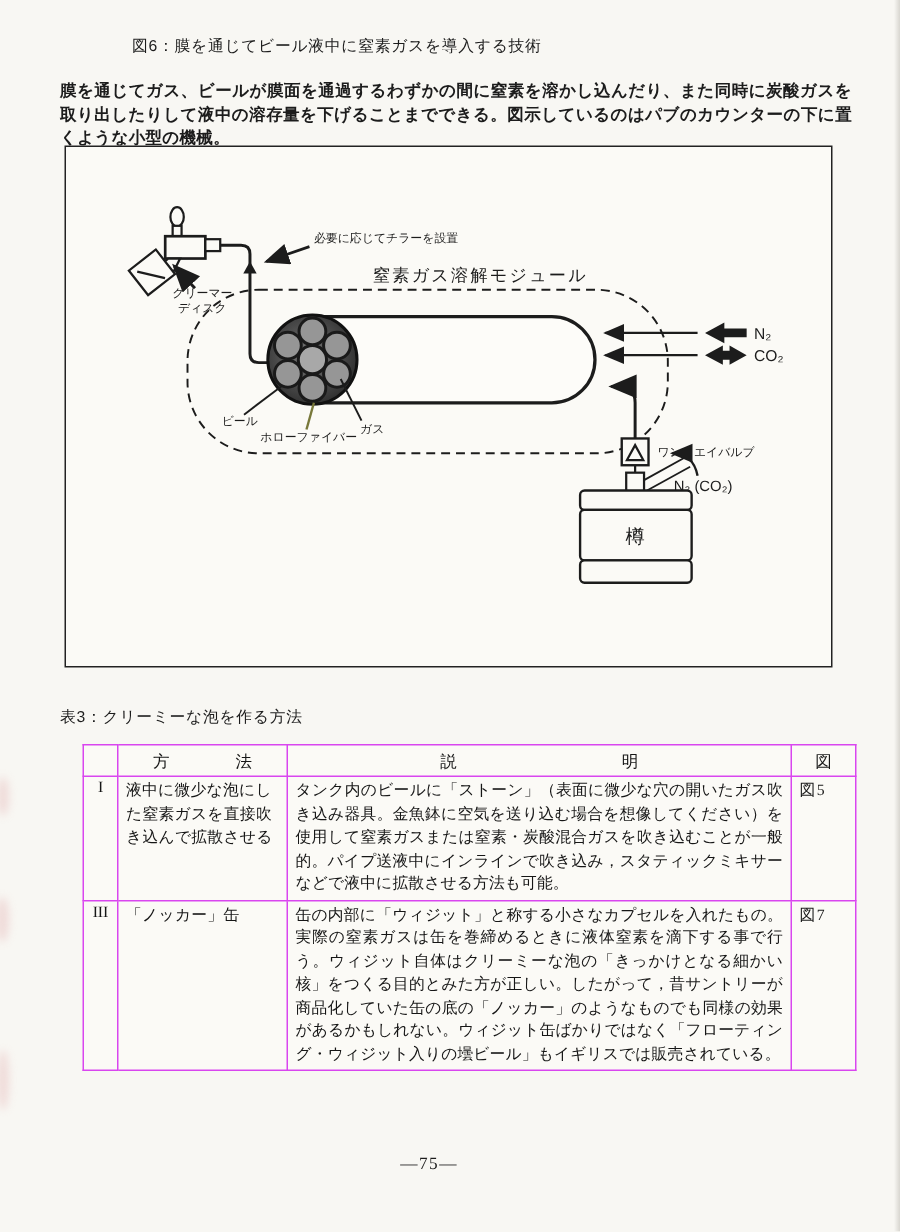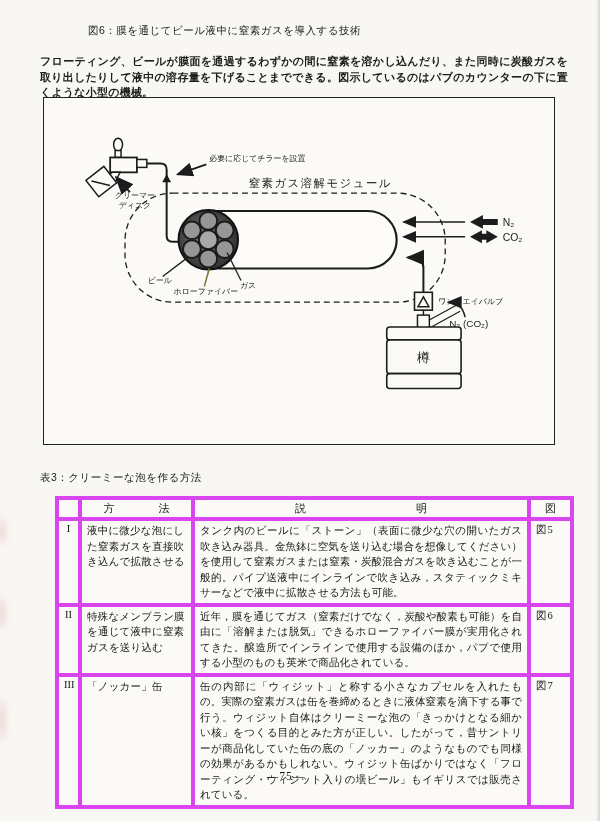--- a/index.html
+++ b/index.html
@@ -37,21 +37,21 @@
     position:absolute;left:40px;top:471px;width:530px;
     font-size:10.5px;letter-spacing:.5px;
   }
   table.methods{
     position:absolute;left:55px;top:496px;
     border-collapse:collapse;table-layout:fixed;width:515px;
     font-family:"Liberation Serif",serif;font-size:10.5px;color:#161616;
     background:#fbfaf6;
   }
   table.methods td,table.methods th{
-    border:4px solid #d946ef;vertical-align:top;box-sizing:border-box;
+    border:1px solid #d946ef;vertical-align:top;box-sizing:border-box;
     padding:2px 5px;
     font-family:Liberation Serif, serif;
   }
   table.methods th{
     font-weight:normal;text-align:center;height:21px;vertical-align:middle;
     font-size:11px;padding:1px 2px;
   }
   td.c-no{text-align:center;padding-top:4px;font-size:10.5px;}
   td.c-method{line-height:15.6px;padding:3px 4px 3px 5px;letter-spacing:.2px;margin-top:35px;}
   td.c-desc{line-height:15.5px;text-align:justify;padding:3px 6px;letter-spacing:.1px;}
@@ -65,21 +65,21 @@
 </head>
 <body>
 
 <div class="scan-edge"></div>
 <div class="smudge a"></div>
 <div class="smudge b"></div>
 <div class="smudge c"></div>
 
 <div class="fig-caption">図6：膜を通じてビール液中に窒素ガスを導入する技術</div>
 
-<div class="intro">フローティング、ビールが膜面を通過するわずかの間に窒素を溶かし込んだり、また同時に炭酸ガスを取り出したりして液中の溶存量を下げることまでできる。図示しているのはパブのカウンターの下に置くような小型の機械。</div>
+<div class="intro">膜を通じてガス、ビールが膜面を通過するわずかの間に窒素を溶かし込んだり、また同時に炭酸ガスを取り出したりして液中の溶存量を下げることまでできる。図示しているのはパブのカウンターの下に置くような小型の機械。</div>
 
 <div class="figure-box">
   <svg viewBox="0 0 512 348" width="509" height="345">
     <defs>
       <marker id="ah" markerWidth="11" markerHeight="9" refX="8.5" refY="4" orient="auto">
         <path d="M0,0 L9.5,4 L0,8 z" fill="#1c1c1c"></path>
       </marker>
       <radialGradient id="gcirc" cx="45%" cy="45%" r="65%">
         <stop offset="0%" stop-color="#7d7d7d"></stop>
         <stop offset="55%" stop-color="#4a4a4a"></stop>
@@ -189,26 +189,20 @@
     <th>説　　　　　　　　　　明</th>
     <th>図</th>
   </tr>
   <tr>
     <td class="c-no">I</td>
     <td class="c-method">液中に微少な泡にした窒素ガスを直接吹き込んで拡散させる</td>
     <td class="c-desc">タンク内のビールに「ストーン」（表面に微少な穴の開いたガス吹き込み器具。金魚鉢に空気を送り込む場合を想像してください）を使用して窒素ガスまたは窒素・炭酸混合ガスを吹き込むことが一般的。パイプ送液中にインラインで吹き込み，スタティックミキサーなどで液中に拡散させる方法も可能。</td>
     <td class="c-fig">図5</td>
   </tr>
   <tr>
-    <td class="c-no">II</td>
-    <td class="c-method">特殊なメンブラン膜を通じて液中に窒素ガスを送り込む</td>
-    <td class="c-desc">近年，膜を通じてガス（窒素だけでなく，炭酸や酸素も可能）を自由に「溶解または脱気」できるホローファイバー膜が実用化されてきた。醸造所でインラインで使用する設備のほか，パブで使用する小型のものも英米で商品化されている。</td>
-    <td class="c-fig">図6</td>
-  </tr>
-  <tr>
     <td class="c-no">III</td>
     <td class="c-method">「ノッカー」缶</td>
     <td class="c-desc">缶の内部に「ウィジット」と称する小さなカプセルを入れたもの。実際の窒素ガスは缶を巻締めるときに液体窒素を滴下する事で行う。ウィジット自体はクリーミーな泡の「きっかけとなる細かい核」をつくる目的とみた方が正しい。したがって，昔サントリーが商品化していた缶の底の「ノッカー」のようなものでも同様の効果があるかもしれない。ウィジット缶ばかりではなく「フローティング・ウィジット入りの壜ビール」もイギリスでは販売されている。</td>
     <td class="c-fig">図7</td>
   </tr>
 </tbody>
   </table>
 
 <div class="footer">—75—</div>
 

